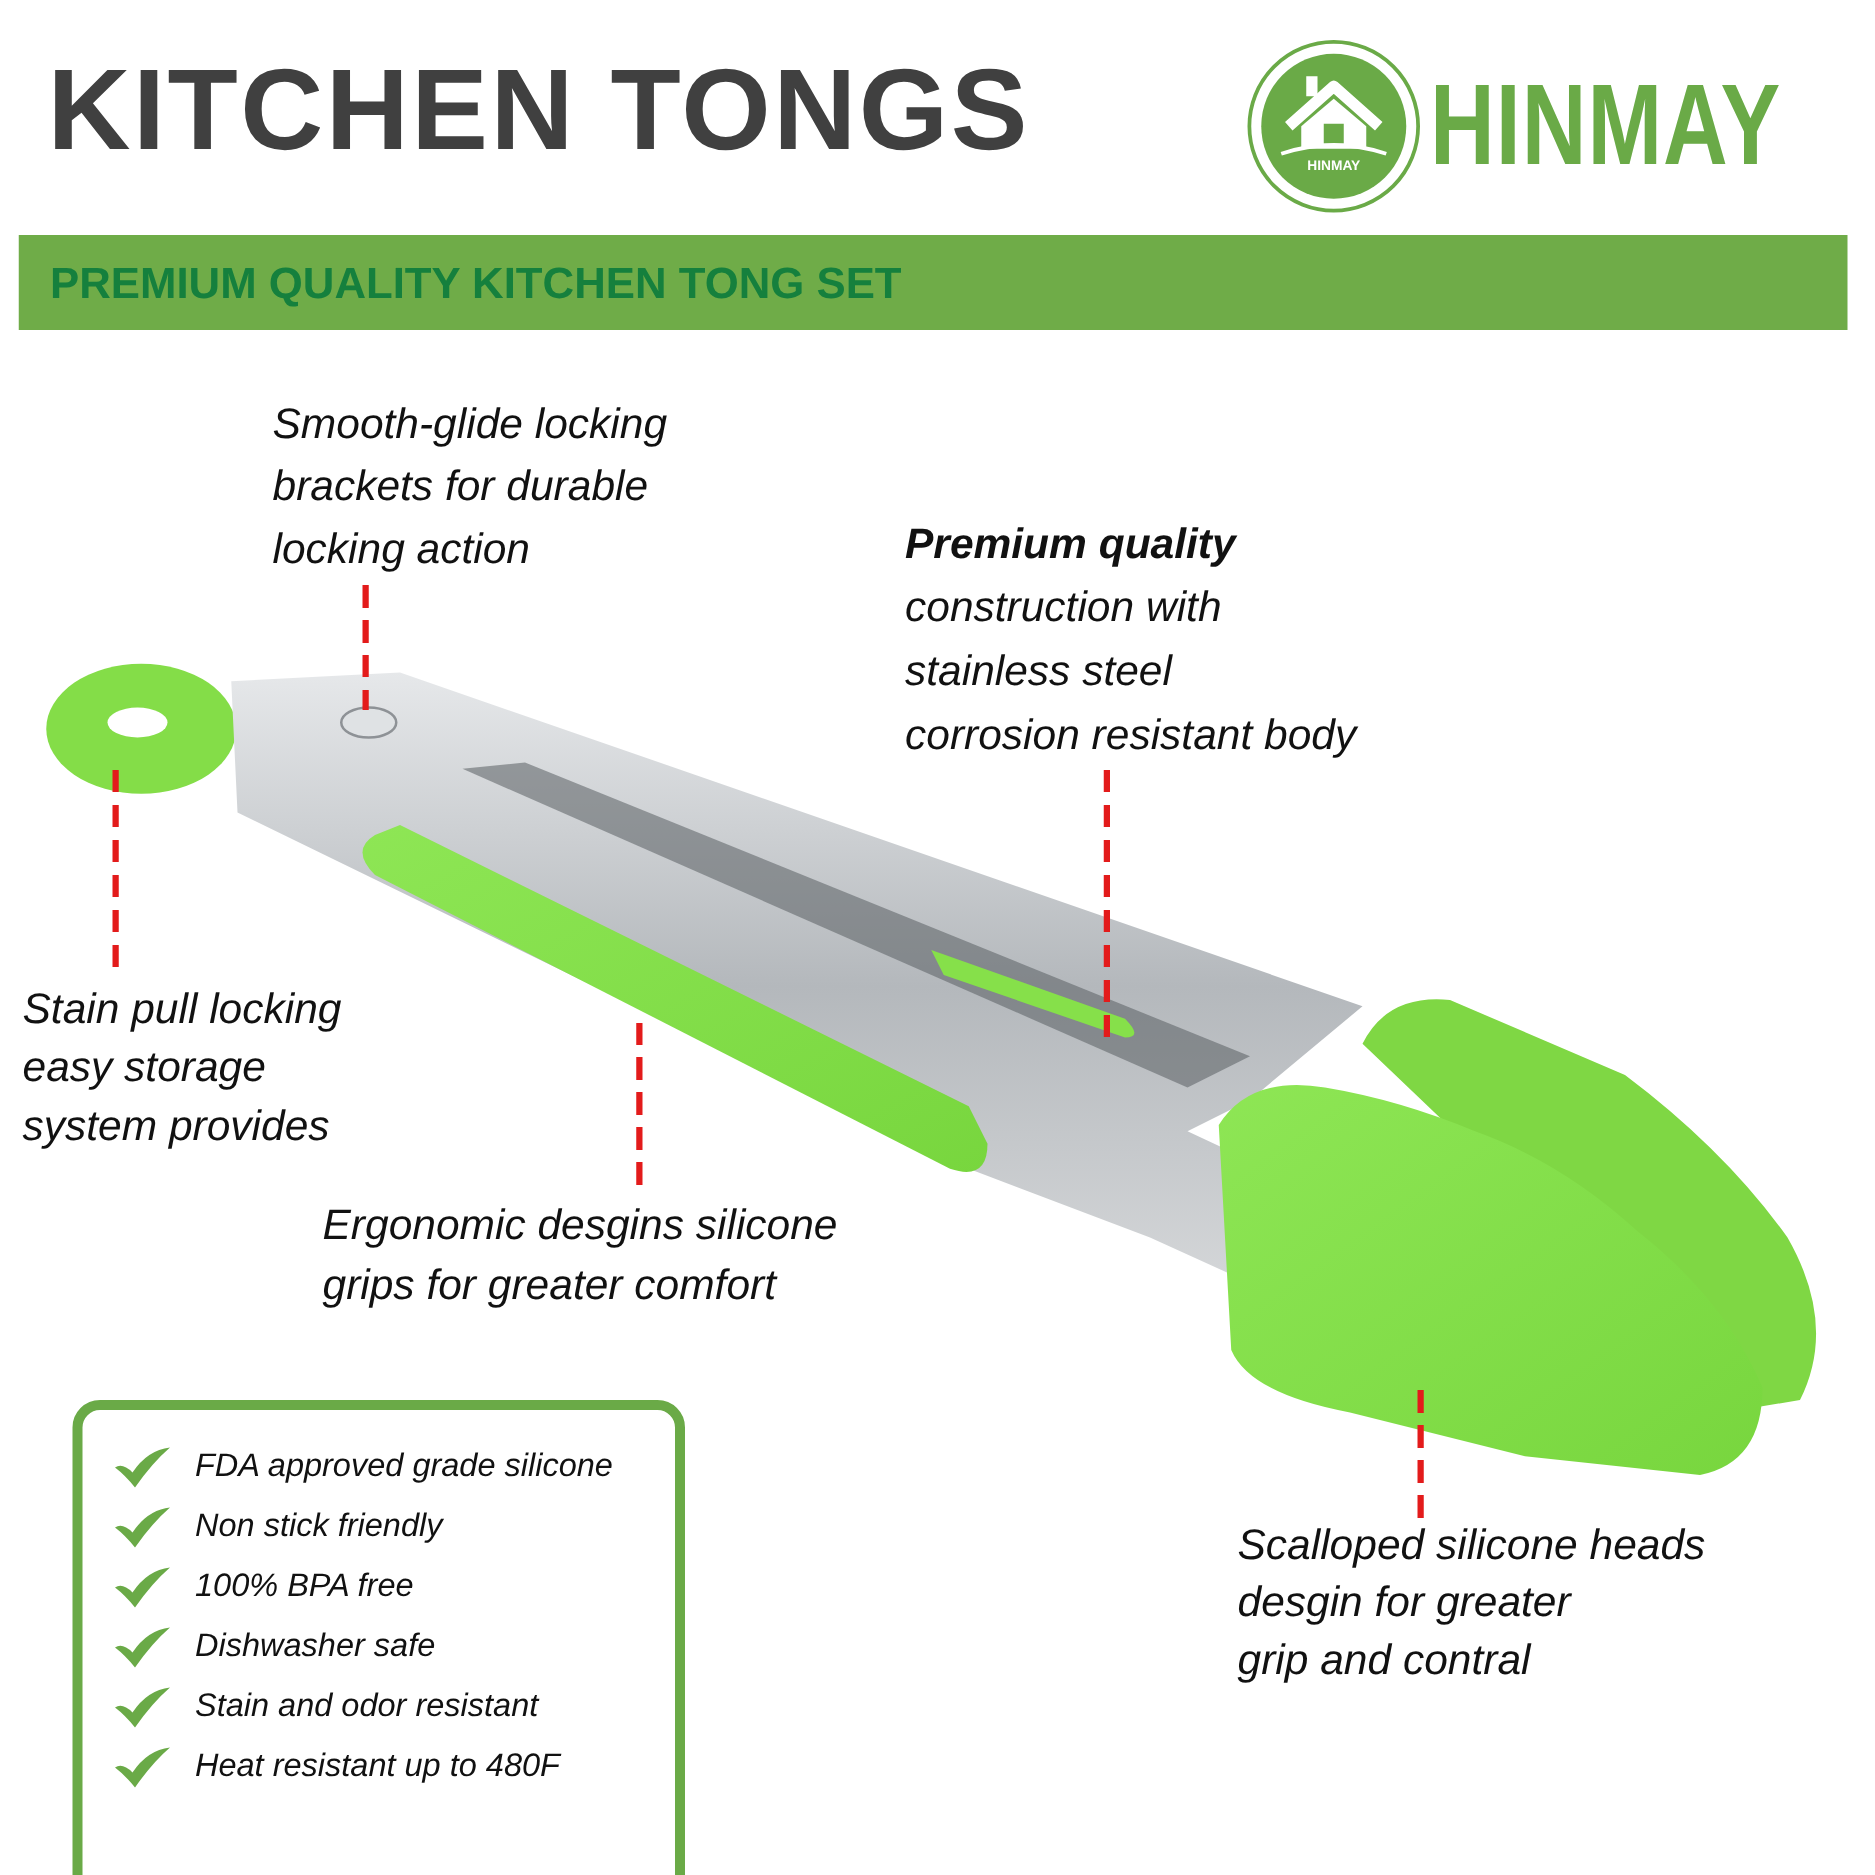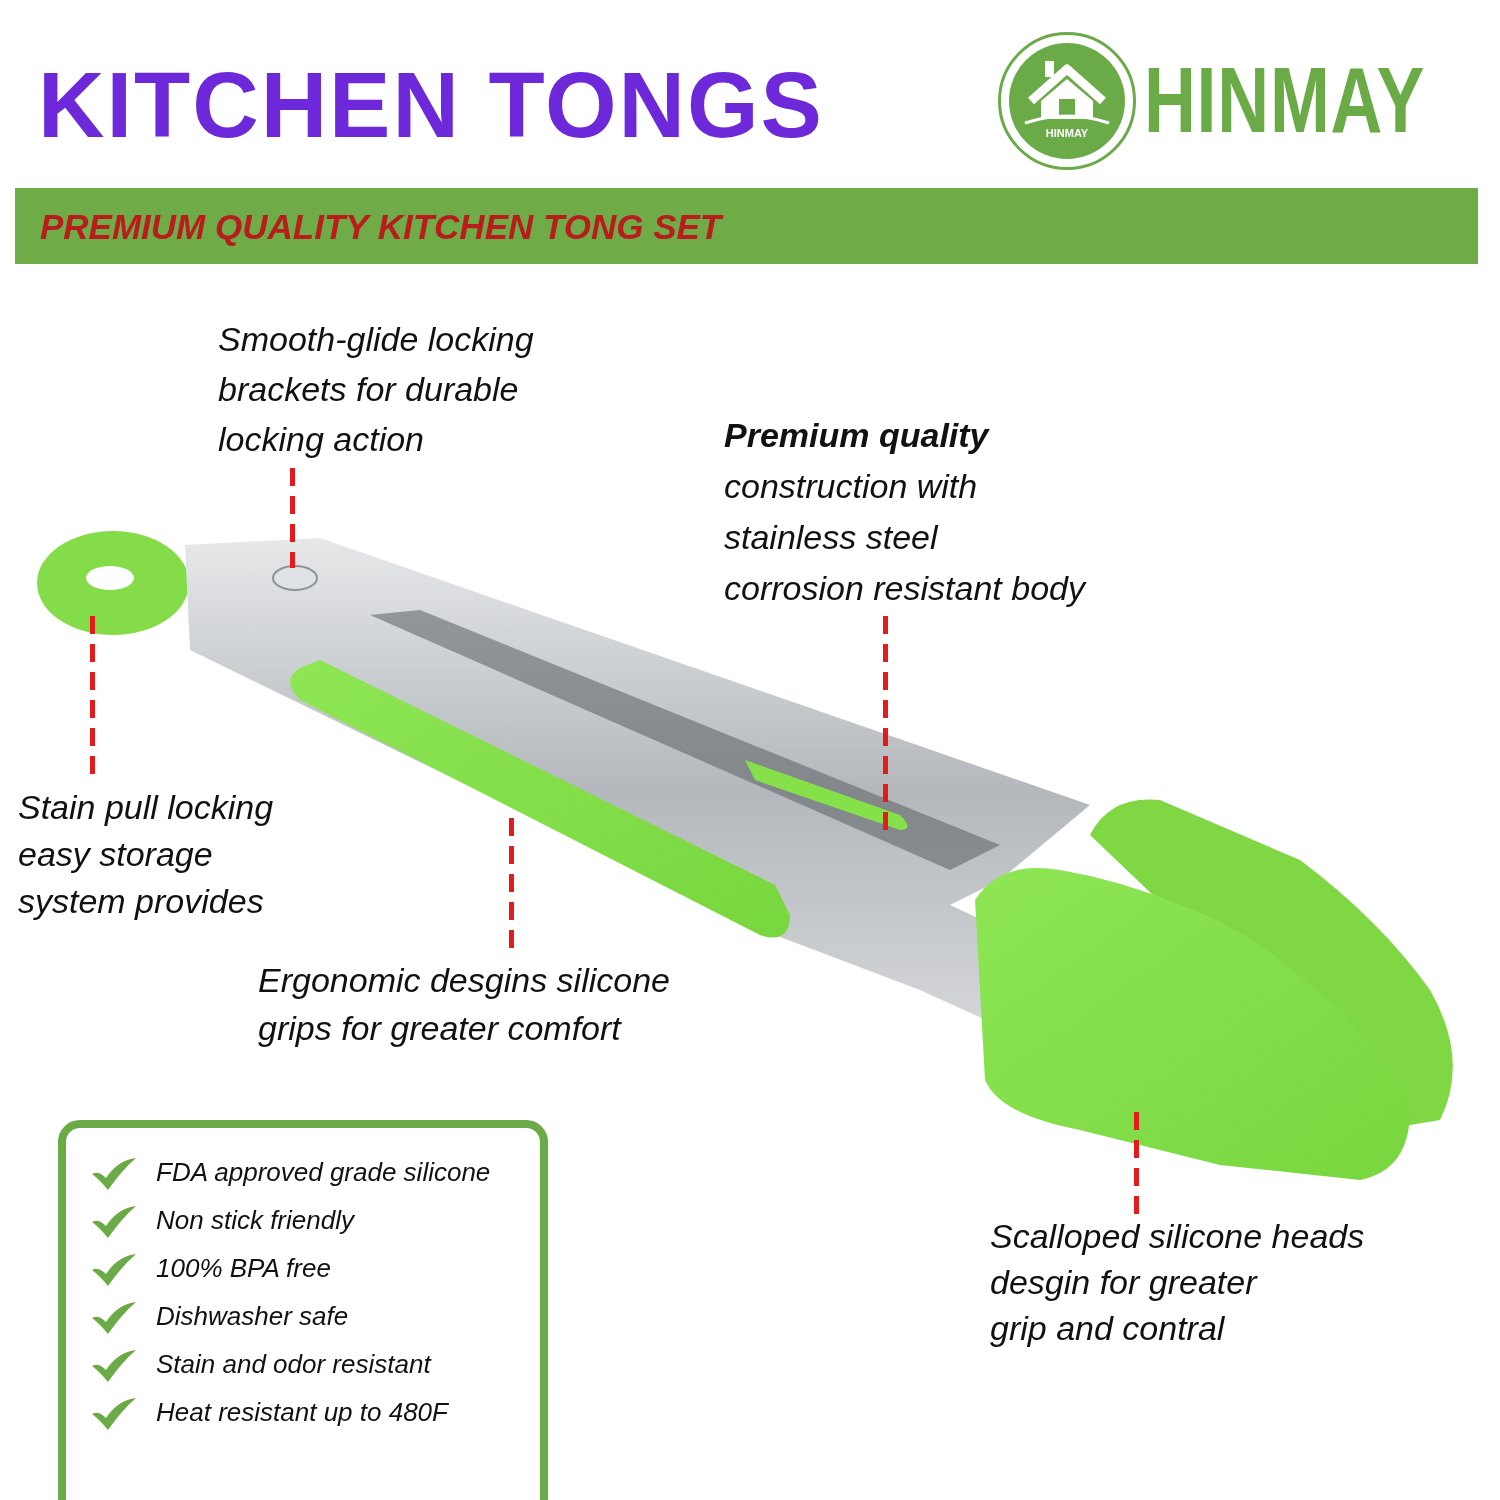--- a/index.html
+++ b/index.html
@@ -1,24 +1,24 @@
 <!DOCTYPE html>
 <html><head>
 <meta charset="utf-8">
 <style>
   html,body{margin:0;padding:0;background:#ffffff;}
   body{width:1500px;height:1500px;position:relative;overflow:hidden;font-family:"Liberation Sans",sans-serif;}
   .abs{position:absolute;}
-  .title{left:38px;top:38px;font-family:"Liberation Sans",sans-serif;font-weight:bold;font-size:92px;color:#6d28d9;letter-spacing:2px;line-height:100px;transform:scaleX(1.0);margin-top:17px;}
+  .title{left:38px;top:38px;font-family:"Liberation Sans",sans-serif;font-weight:bold;font-size:92px;color:#404040;letter-spacing:2px;line-height:100px;transform:scaleX(1.0);}
   .logo{left:998px;top:32px;width:138px;height:138px;border-radius:50%;border:3px solid #6aaa47;background:#fff;box-sizing:border-box;}
   .logo-inner{position:absolute;left:8px;top:8px;width:116px;height:116px;border-radius:50%;background:#6aaa47;}
   .logo-small{position:absolute;left:0;right:0;top:84px;text-align:center;color:#fff;font-weight:bold;font-size:11px;}
   .brand{left:1144px;top:50px;font-weight:bold;font-size:92px;color:#6aaa47;line-height:100px;transform:scaleX(0.78);transform-origin:left center;letter-spacing:1px;}
   .banner{left:15px;top:188px;width:1463px;height:76px;background:#6fac48;}
-  .banner-text{left:40px;top:204px;color:#b91c1c;font-weight:bold;font-size:35px;line-height:46px;font-style:italic;}
+  .banner-text{left:40px;top:204px;color:#15803d;font-weight:bold;font-size:35px;line-height:46px;}
   .callout{font-style:italic;color:#111;font-size:34px;line-height:50px;font-family:"Liberation Sans",sans-serif;}
   .callout span{display:block;}
   .dash{width:5px;background:repeating-linear-gradient(to bottom,#e31b1b 0 18px,transparent 18px 28px);}
   .features{left:58px;top:1120px;width:490px;height:424px;border:8px solid #6aaa47;border-radius:22px;box-sizing:border-box;background:#fff;}
   .feat-row{position:absolute;left:22px;height:44px;display:flex;align-items:center;}
   .feat-row svg{width:52px;height:40px;margin-right:16px;}
   .feat-label{font-style:italic;font-size:26px;color:#111;white-space:nowrap;}
 </style>
 </head>
 <body>

